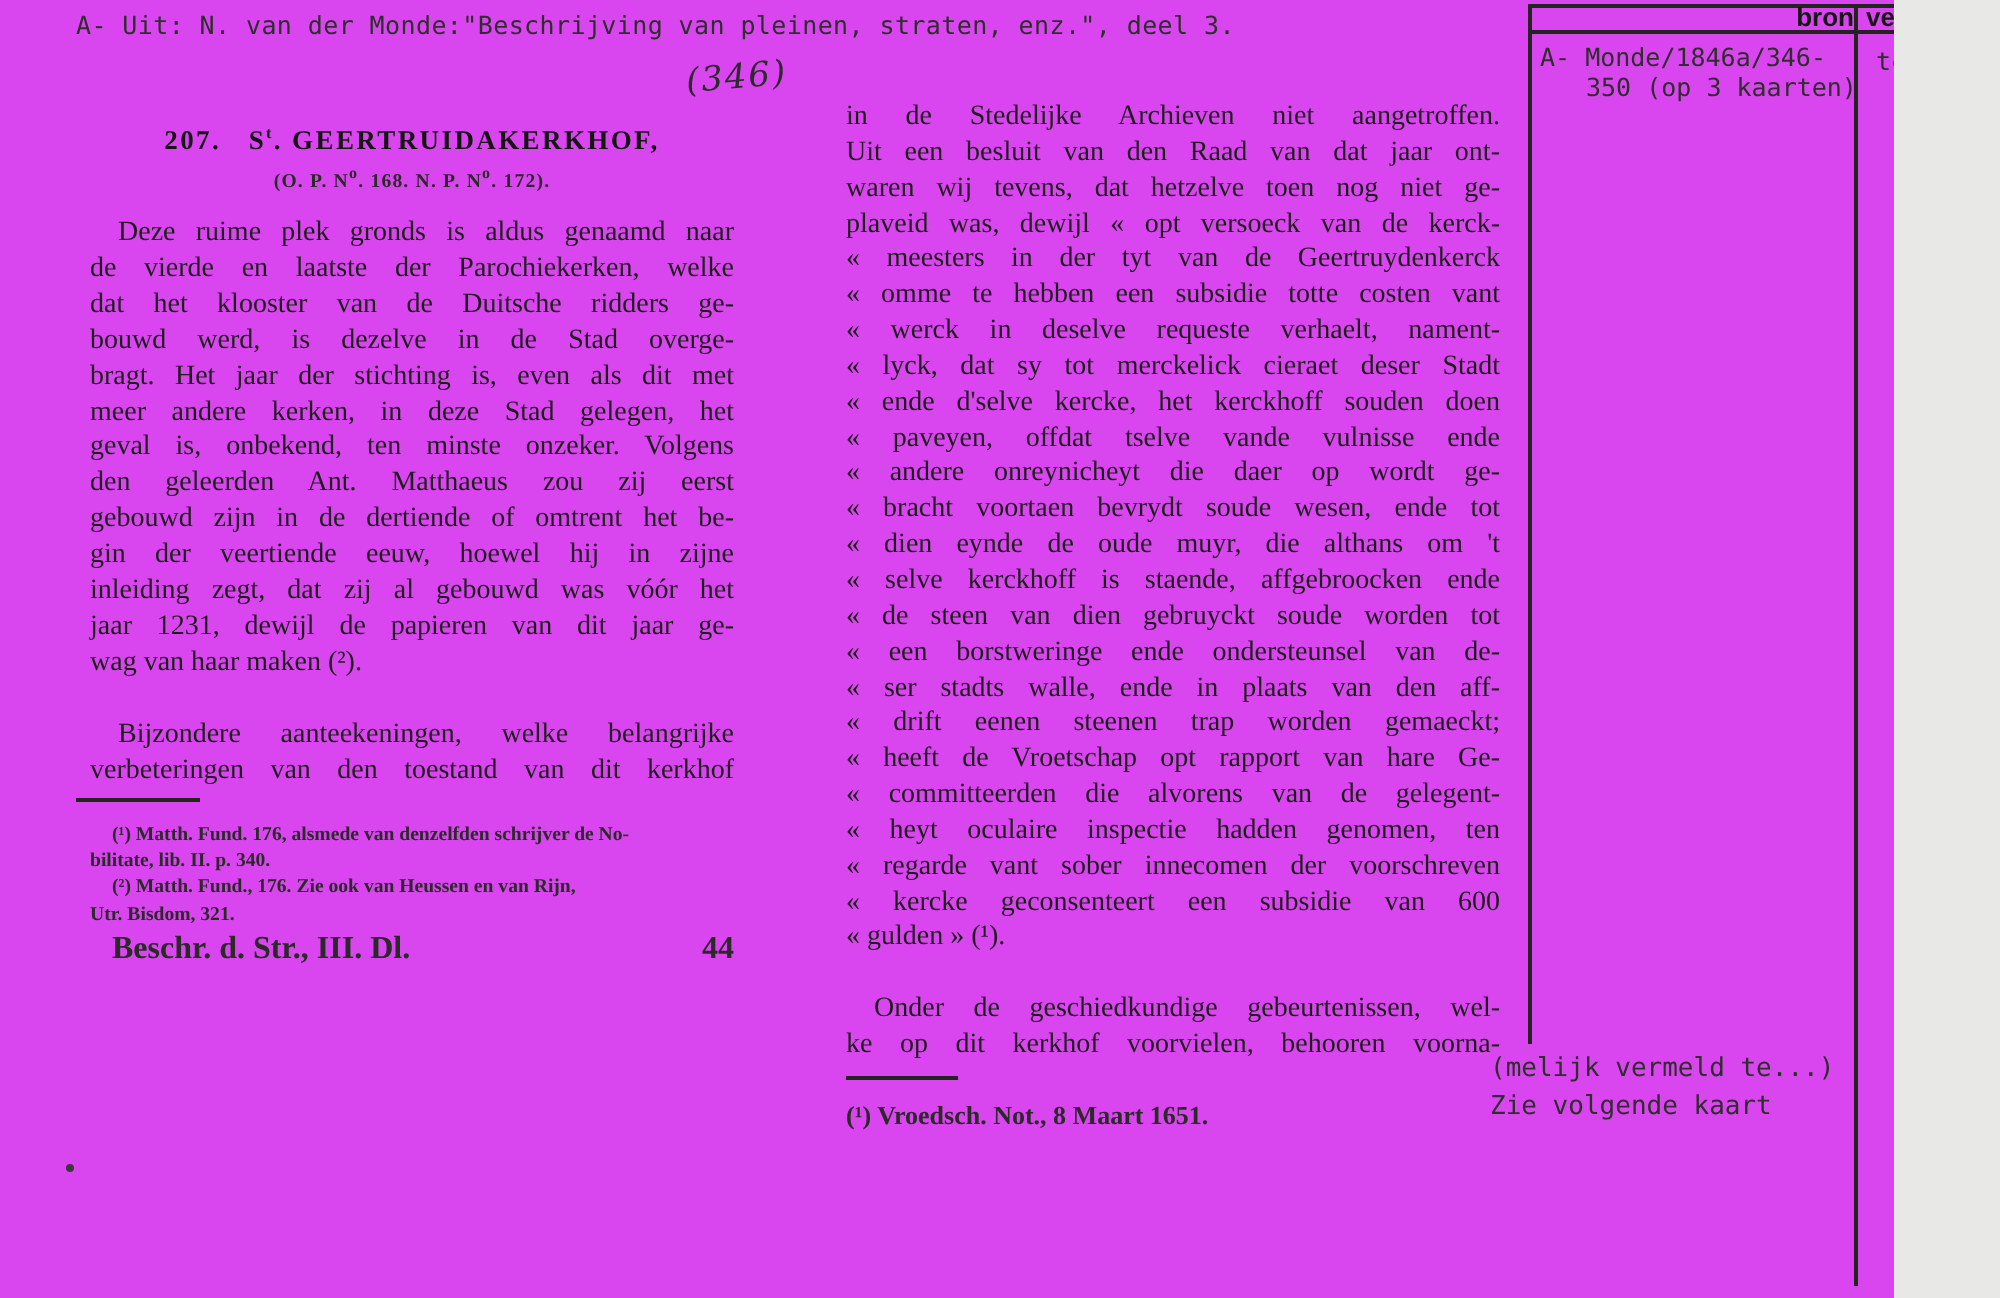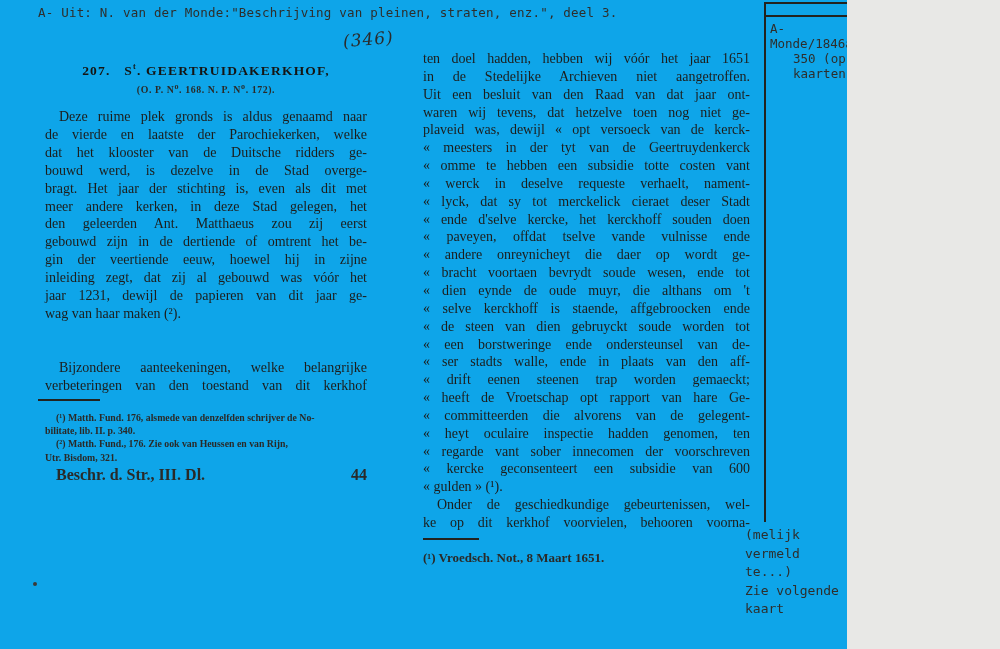--- a/index.html
+++ b/index.html
@@ -1,19 +1,19 @@
 <!DOCTYPE html>
 <html><head>
 <meta charset="utf-8">
 <style>
   * { margin:0; padding:0; box-sizing:border-box; }
   html,body { background:#e8e8e6; }
   .page {
-    position:relative; width:847px; height:649px;
-    background:#0ea5e9; overflow:hidden;
+    position:relative; width:947px; height:649px;
+    background:#d946ef; overflow:hidden;
     font-family:"Liberation Serif","DejaVu Serif",serif; color:#1d1d1b;padding-left:12px;
   }
   .mono { font-family:"DejaVu Sans Mono","Liberation Mono",monospace; color:#2e2e2c; }
   .abs { position:absolute; }
 
   
   .top-note { left:38px; top:5px; font-size:12.5px; letter-spacing:.2px; }
 
   
   .hand-ref { left:343px; top:29px; font-size:17px; font-style:italic;
@@ -104,20 +104,21 @@
     <div class="lc-sub">
       <span>(O. P. N</span><sup>o</sup><span>. 168. N. P. N</span><sup>o</sup><span>. 172).</span>
     </div>
     <div class="lc-p1 lc-para indent-first">
         <div>Deze ruime plek gronds is aldus genaamd naar</div>
         <div>de vierde en laatste der Parochiekerken, welke</div>
         <div>dat het klooster van de Duitsche ridders ge-</div>
         <div>bouwd werd, is dezelve in de Stad overge-</div>
         <div>bragt. Het jaar der stichting is, even als dit met</div>
         <div>meer andere kerken, in deze Stad gelegen, het</div>
+        <div>geval is, onbekend, ten minste onzeker. Volgens</div>
         <div>den geleerden Ant. Matthaeus zou zij eerst</div>
         <div>gebouwd zijn in de dertiende of omtrent het be-</div>
         <div>gin der veertiende eeuw, hoewel hij in zijne</div>
         <div>inleiding zegt, dat zij al gebouwd was vóór het</div>
         <div>jaar 1231, dewijl de papieren van dit jaar ge-</div>
         <div class="plain">wag van haar maken (²).</div>
       </div>
     <div class="lc-p2 lc-para indent-first">
         <div>Bijzondere aanteekeningen, welke belangrijke</div>
         <div>verbeteringen van den toestand van dit kerkhof</div>
@@ -130,21 +131,20 @@
         <div class="plain">Utr. Bisdom, 321.</div>
       </div>
     <div class="lc-sig">
       <span class="sig">Beschr. d. Str., III. Dl.</span>
       <span>44</span>
     </div>
   </div>
 
   <div class="abs right-col">
     <div class="rc-p1 rc-para">
-        <div>ten doel hadden, hebben wij vóór het jaar 1651</div>
         <div>in de Stedelijke Archieven niet aangetroffen.</div>
         <div>Uit een besluit van den Raad van dat jaar ont-</div>
         <div>waren wij tevens, dat hetzelve toen nog niet ge-</div>
         <div>plaveid was, dewijl « opt versoeck van de kerck-</div>
         <div>« meesters in der tyt van de Geertruydenkerck</div>
         <div>« omme te hebben een subsidie totte costen vant</div>
         <div>« werck in deselve requeste verhaelt, nament-</div>
         <div>« lyck, dat sy tot merckelick cieraet deser Stadt</div>
         <div>« ende d'selve kercke, het kerckhoff souden doen</div>
         <div>« paveyen, offdat tselve vande vulnisse ende</div>

